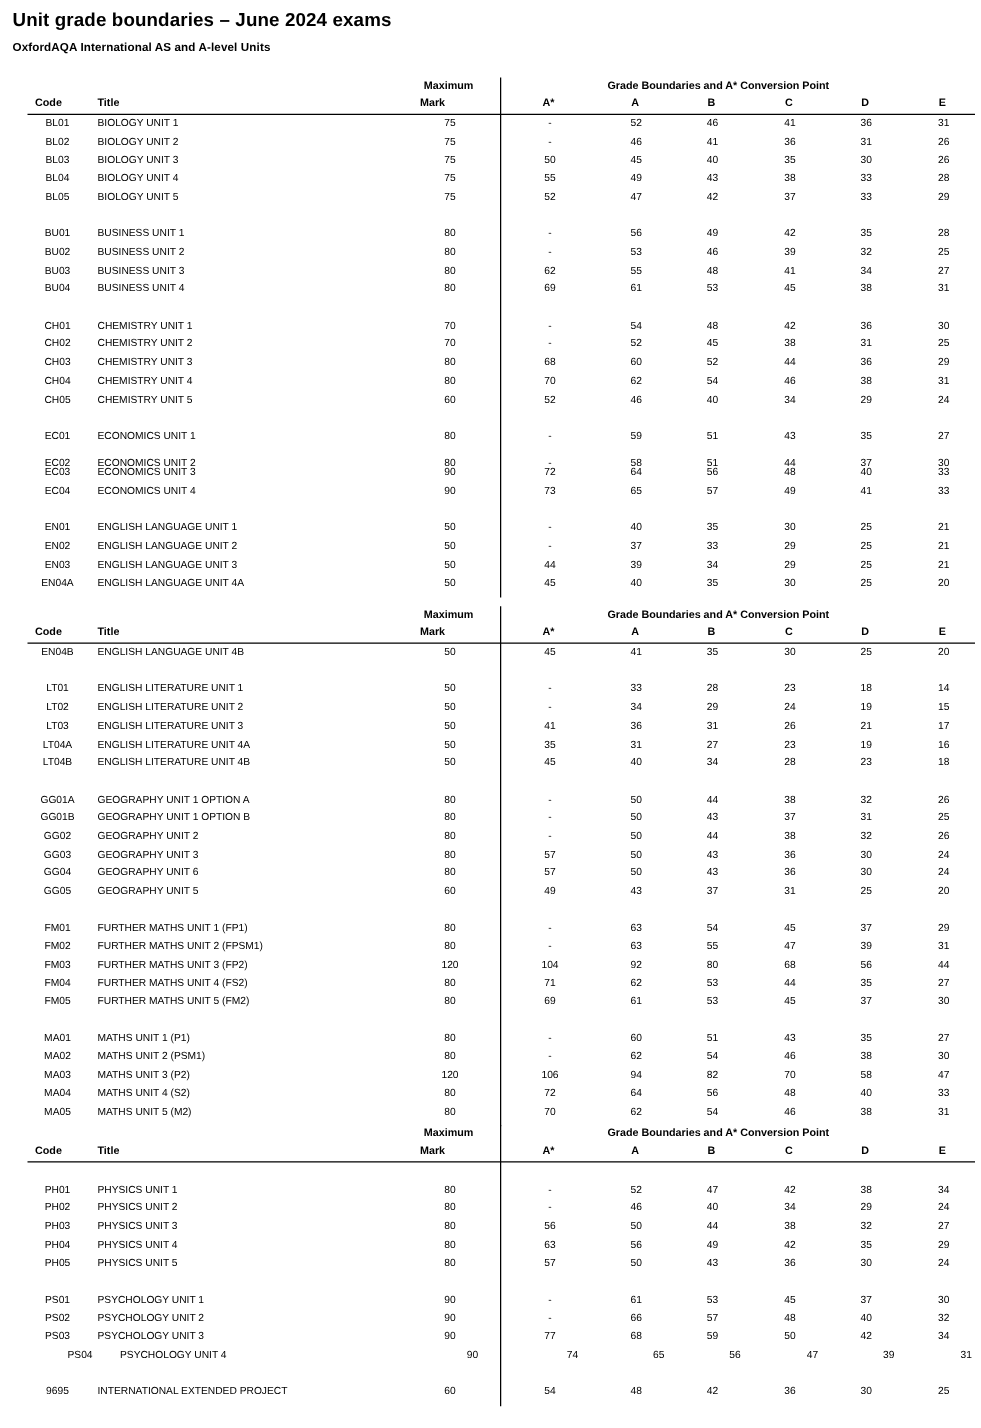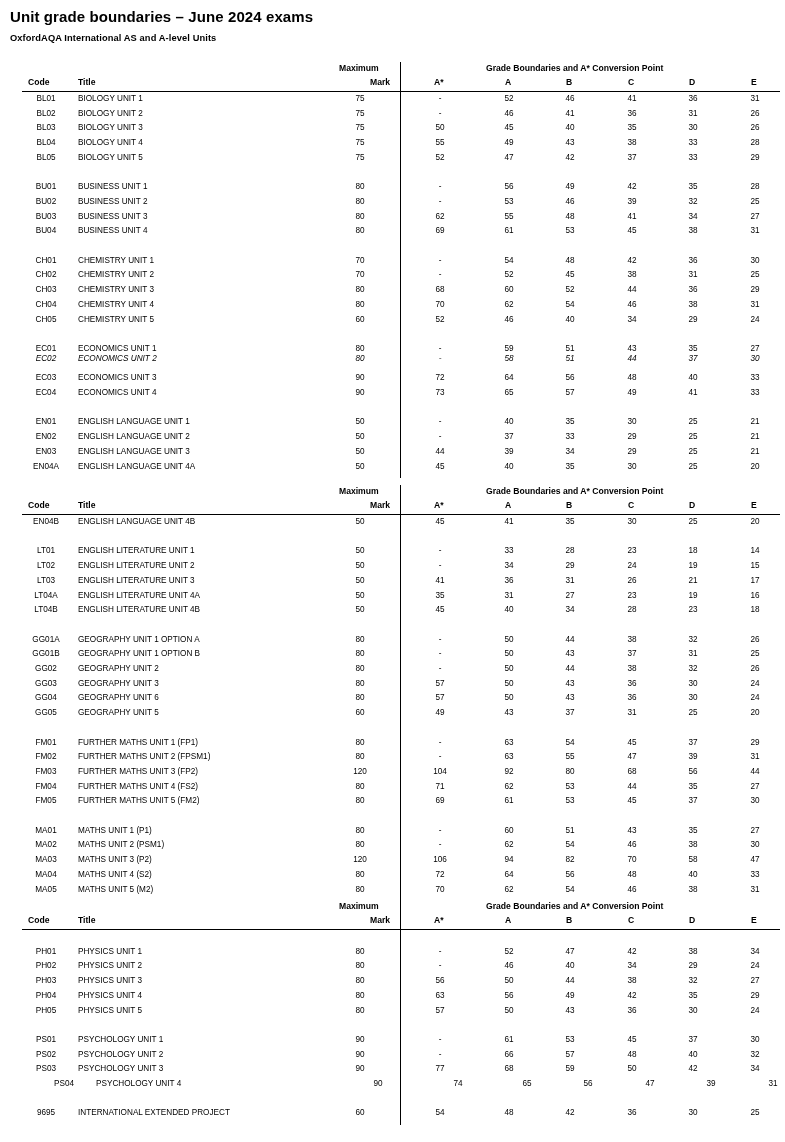--- a/index.html
+++ b/index.html
@@ -56,21 +56,21 @@
   }
   .hdr-cell {
     position: absolute;
     font-size: 8.6px;
     font-weight: bold;
     white-space: nowrap;
   }
   .hdr-code   { left: 28px;  top: 15px; }
   .hdr-title  { left: 78px;  top: 15px; }
   .hdr-maxmark-1 { left: 339px; top: 1px;  }
-  .hdr-maxmark-2 { left: 370px; top: 15px; }
+  .hdr-maxmark-2 { left: 336px; top: 15px; }
   .hdr-grades { left: 486px; top: 1px; }
   .hdr-astar  { left: 434px; top: 15px; }
   .hdr-a      { left: 505px; top: 15px; }
   .hdr-b      { left: 566px; top: 15px; }
   .hdr-c      { left: 628px; top: 15px; }
   .hdr-d      { left: 689px; top: 15px; }
   .hdr-e      { left: 751px; top: 15px; }
 
   .rule {
     position: absolute;
@@ -304,21 +304,21 @@
             <div class="cell c-code">EC01</div>
             <div class="cell c-title">ECONOMICS UNIT 1</div>
             <div class="cell c-max">80</div>
             <div class="cell c-as">-</div>
             <div class="cell c-a">59</div>
             <div class="cell c-b">51</div>
             <div class="cell c-c">43</div>
             <div class="cell c-d">35</div>
             <div class="cell c-e">27</div>
           </div>
-          <div class="row" style="position: absolute; top: 260px; left: 0px; width: 767px; height: 14.7px; font-style: italic;">
+          <div class="row" style="position: absolute; top: 272px; left: 0px; width: 767px; height: 14.7px;">
             <div class="cell c-code">EC02</div>
             <div class="cell c-title">ECONOMICS UNIT 2</div>
             <div class="cell c-max">80</div>
             <div class="cell c-as">-</div>
             <div class="cell c-a">58</div>
             <div class="cell c-b">51</div>
             <div class="cell c-c">44</div>
             <div class="cell c-d">37</div>
             <div class="cell c-e">30</div>
           </div>

